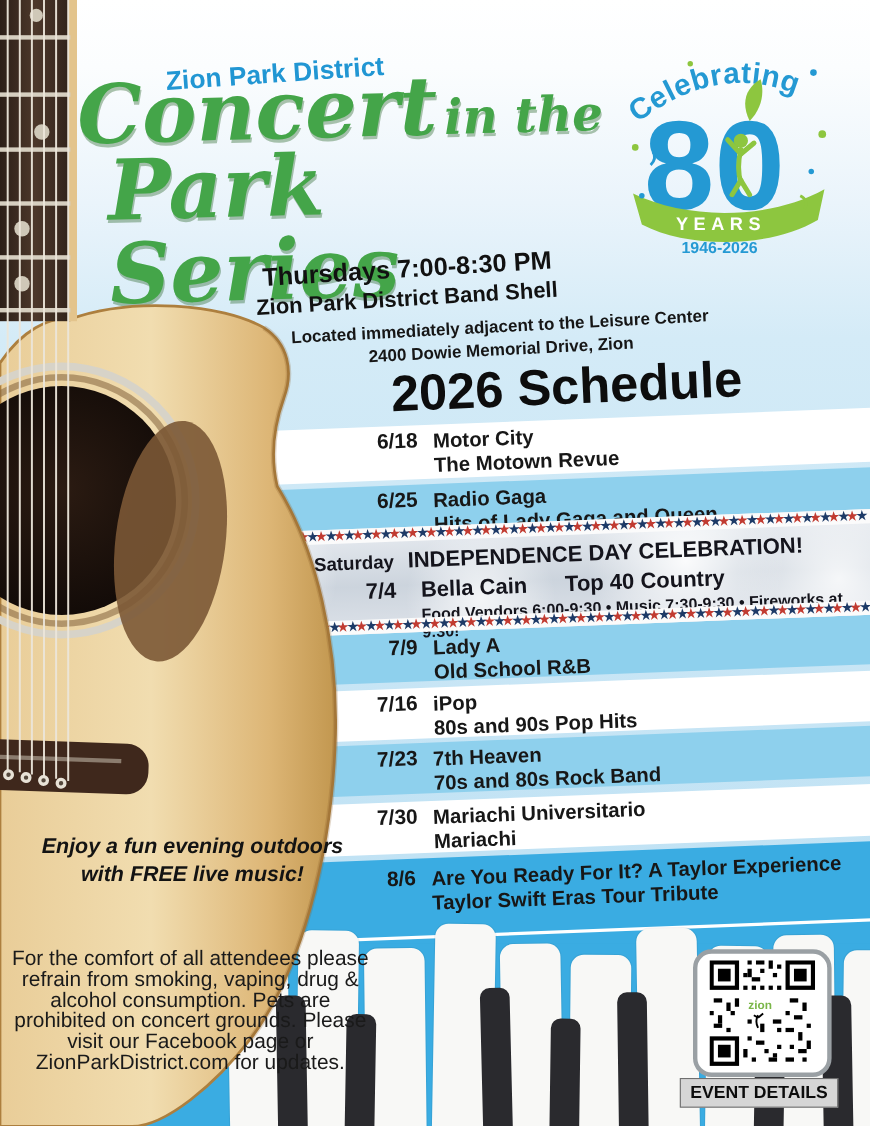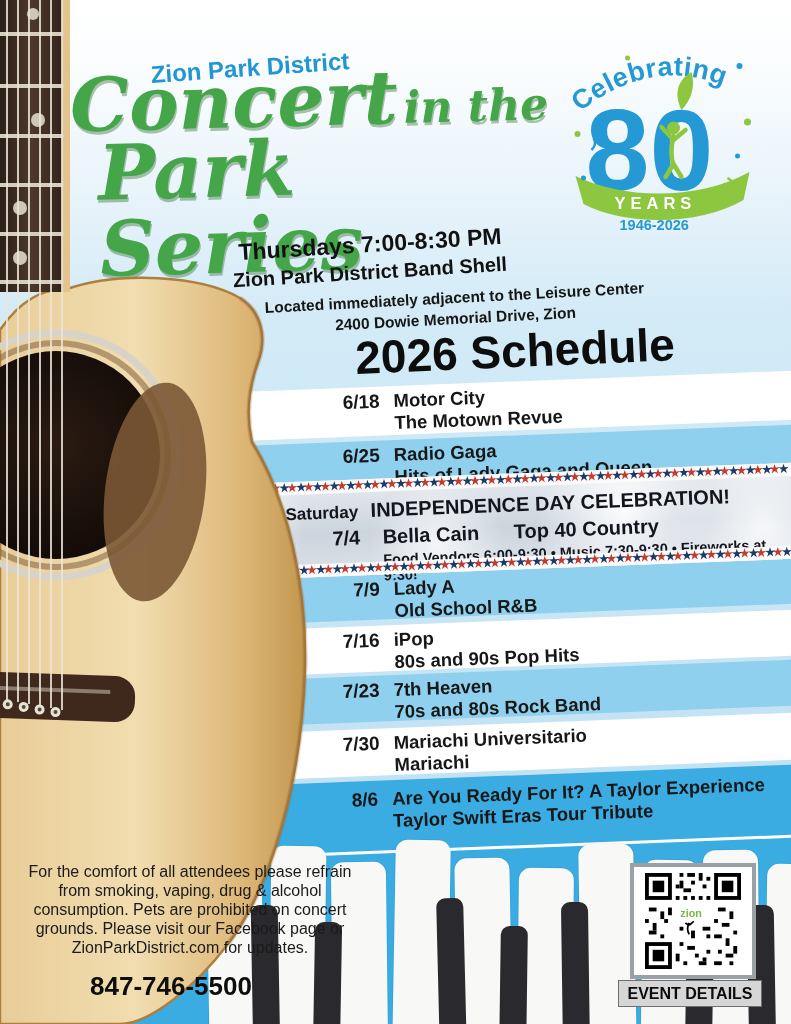--- a/index.html
+++ b/index.html
@@ -67,31 +67,31 @@
     box-shadow:0 0 0 1px rgba(0,0,0,.05);}
   .bkey{position:absolute;width:27px;bottom:-30px;background:#2a2a2e;border-radius:9px;}
   
   .guitar{position:absolute;left:0;top:0;}
   
   .enjoy{position:absolute;left:30px;top:756px;width:290px;text-align:center;
     font-style:italic;font-size:19.5px;font-weight:600;color:#131313;line-height:26px;}
   .enjoy .free{font-weight:bold;font-style:italic;}
   .bring{position:absolute;left:30px;top:812px;width:290px;text-align:center;
     font-style:italic;font-weight:bold;font-size:17.5px;color:#131313;line-height:21px;}
-  .disclaimer{position:absolute;left:27px;top:862px;width:326px;text-align:center;
-    font-size:16px;color:#1a1a1a;line-height:19px;}
+  .disclaimer{position:absolute;left:10px;top:862px;width:326px;text-align:center;
+    font-size:19px;color:#1a1a1a;line-height:19px;}
   .website{position:absolute;left:6px;top:938px;width:330px;text-align:center;
     font-size:27px;font-weight:bold;color:#0d0d0d;}
   .phone{position:absolute;left:6px;top:971px;width:330px;text-align:center;
     font-size:26px;font-weight:bold;color:#0d0d0d;}
   
   .logo{position:absolute;left:562px;top:30px;}
   
   .qr-card{position:absolute;left:630px;top:863px;width:118px;height:108px;background:#fff;
-    border:4px solid #9aa0a4;border-radius:0;display:flex;align-items:center;justify-content:center;}
+    border:4px solid #9aa0a4;border-radius:17px;display:flex;align-items:center;justify-content:center;}
   .qr-label{position:absolute;left:618px;top:980px;width:142px;height:25px;background:#d6d6d6;
     border:1px solid #6f6f6f;text-align:center;font-size:16px;font-weight:bold;color:#0c0c0c;line-height:25px;}
 </style>
 </head>
 <body>
 
 <div class="page">
 
   <div class="district">Zion Park District</div>
   <div class="script-title">
@@ -252,24 +252,31 @@
     <g stroke="#ece6da" stroke-width="1.8" opacity="0.95">
       <line x1="7" y1="0" x2="7" y2="700"></line>
         <line x1="18" y1="0" x2="18" y2="702"></line>
       <line x1="29" y1="0" x2="29" y2="704"></line>
         <line x1="40" y1="0" x2="40" y2="706"></line>
       <line x1="51" y1="0" x2="51" y2="708"></line>
         <line x1="62" y1="0" x2="62" y2="710"></line>
     </g>
   </svg>
 
+  <div class="enjoy">
+    <div>Enjoy a fun evening outdoors</div>
+    <div>
+      <span>with</span>
+      <span class="free">FREE</span>
+      <span>live music!</span>
+    </div>
+  </div>
   <div class="bring">
   </div>
   <div class="disclaimer">For the comfort of all attendees please refrain from smoking, vaping, drug &amp; alcohol consumption. Pets are prohibited on concert grounds. Please visit our Facebook page or ZionParkDistrict.com for updates.</div>
-  <div class="phone">847-746-5500</div>
 
   <svg class="logo" width="200" height="205" viewBox="0 0 185 205">
     <path id="arcpath" d="M 10 82 Q 92 18 174 66" fill="none"></path>
     <text font-family="Liberation Sans, sans-serif" font-size="27" font-weight="bold" fill="#2499d3" letter-spacing="0.5">
       <textPath href="#arcpath">Celebrating</textPath>
     </text>
     <text x="16" y="160" font-family="Liberation Sans, sans-serif" font-size="115" font-weight="bold" fill="#2499d3">80</text>
     <path d="M112 80 C 104 64 108 50 122 42 C 126 56 122 70 112 80 Z" fill="#8dc63f"></path>
     <g stroke="#8dc63f" stroke-width="4.5" stroke-linecap="round" fill="none">
       <circle cx="104" cy="98" r="6.5" fill="#8dc63f" stroke="none"></circle>

